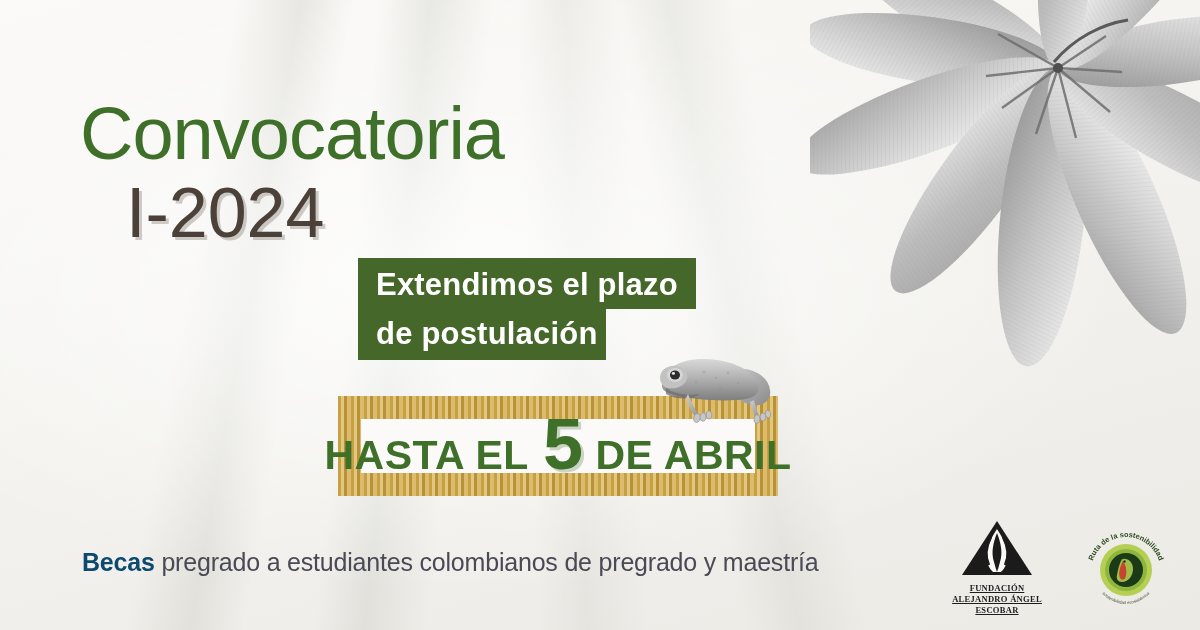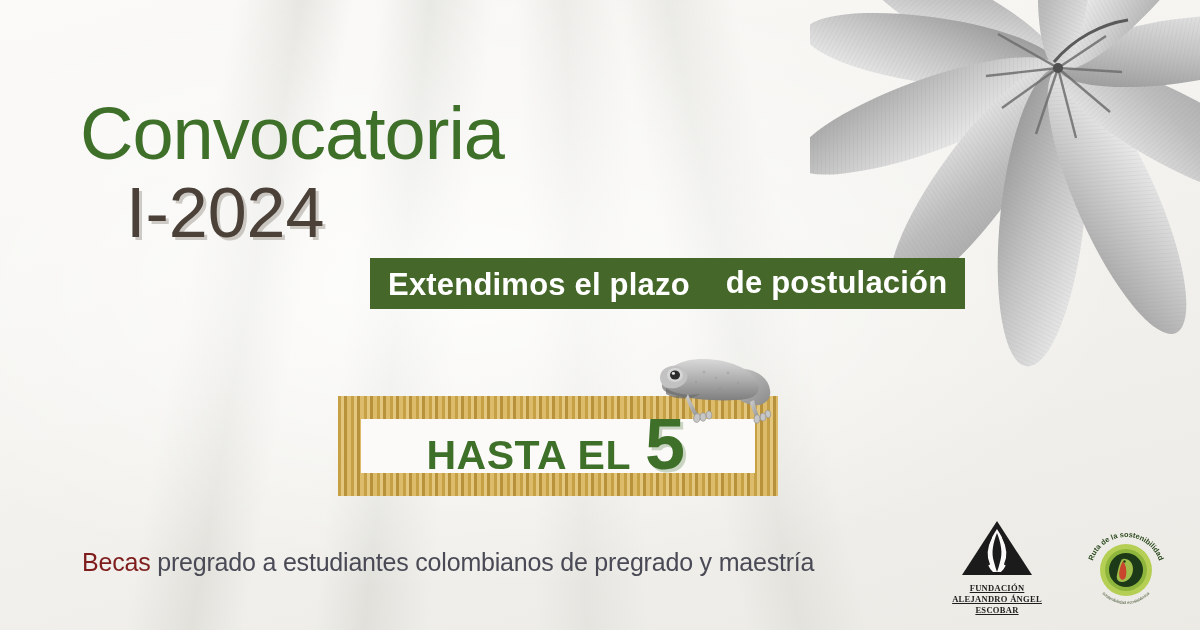--- a/index.html
+++ b/index.html
@@ -62,36 +62,36 @@
     line-height:1.05;
     margin-top:6px;
     margin-left:46px;
     white-space:nowrap;
     text-shadow:3px 3px 0 rgba(150,142,133,.45);
   }
 
   
   .green-banner {
     position:absolute;
-    left:370px; top:258px;
+    left:358px; top:258px;
     display:flex;
-    flex-direction:row;
+    flex-direction:column;
     align-items:flex-start;
   }
   .gb-line {
     background:#456729;
     color:#ffffff;
     font-weight:700;
     font-size:31px;
     letter-spacing:.2px;
     line-height:1;
     white-space:nowrap;
   }
   .gb-line-1 { padding:11px 18px 9px 18px; }
-  .gb-line-2 { padding:9px 18px 11px 18px; }
+  .gb-line-2 { padding:9px 8px 11px 18px; }
 
   
   .date-box {
     position:absolute;
     left:338px; top:396px;
     width:440px; height:100px;
     padding:23px;
     background:
       repeating-linear-gradient(90deg,#c6a044 0 3px,#e3c77e 3px 6px,#b8923a 6px 9px,#dcbc6b 9px 13px),
       #c9a64a;
@@ -134,21 +134,21 @@
 
   
   .tagline {
     position:absolute;
     left:82px; top:548px;
     font-size:25px;
     color:#4a4a56;
     letter-spacing:-.2px;
     white-space:nowrap;
   }
-  .tagline b { font-weight:400; color:#7f1d1d; }
+  .tagline b { font-weight:700; color:#0c4a6e; }
 
   
   .logos {
     position:absolute;
     right:26px; bottom:14px;
     display:flex;
     align-items:flex-end;
     gap:22px;
   }
   .logo-faae { width:118px; text-align:center; }
@@ -274,20 +274,21 @@
   <div class="green-banner">
     <div class="gb-line gb-line-1">Extendimos el plazo</div>
     <div class="gb-line gb-line-2">de postulación</div>
   </div>
 
   <div class="date-box">
     <div class="date-box-inner">
       <div class="date-text">
         <span class="date-pre">HASTA EL</span>
         <span class="date-num">5</span>
+        <span class="date-post">DE ABRIL</span>
       </div>
     </div>
   </div>
 
   <div class="frog">
     <svg viewBox="0 0 150 72" xmlns="http://www.w3.org/2000/svg">
       <defs>
         <linearGradient id="frogBody" x1="0" y1="0" x2="0" y2="1">
           <stop offset="0%" stop-color="#d9d9d9"></stop>
           <stop offset="50%" stop-color="#aeaeae"></stop>

